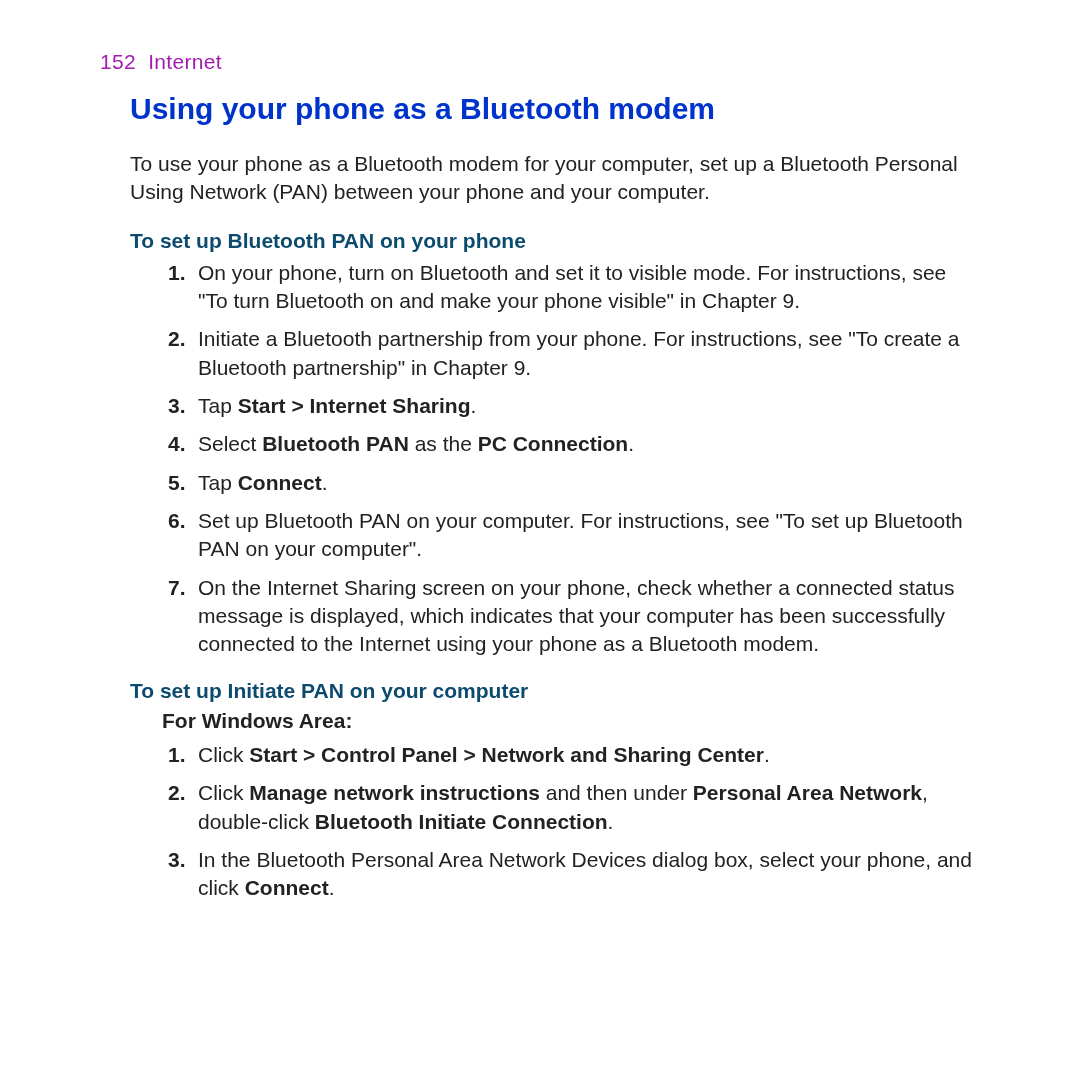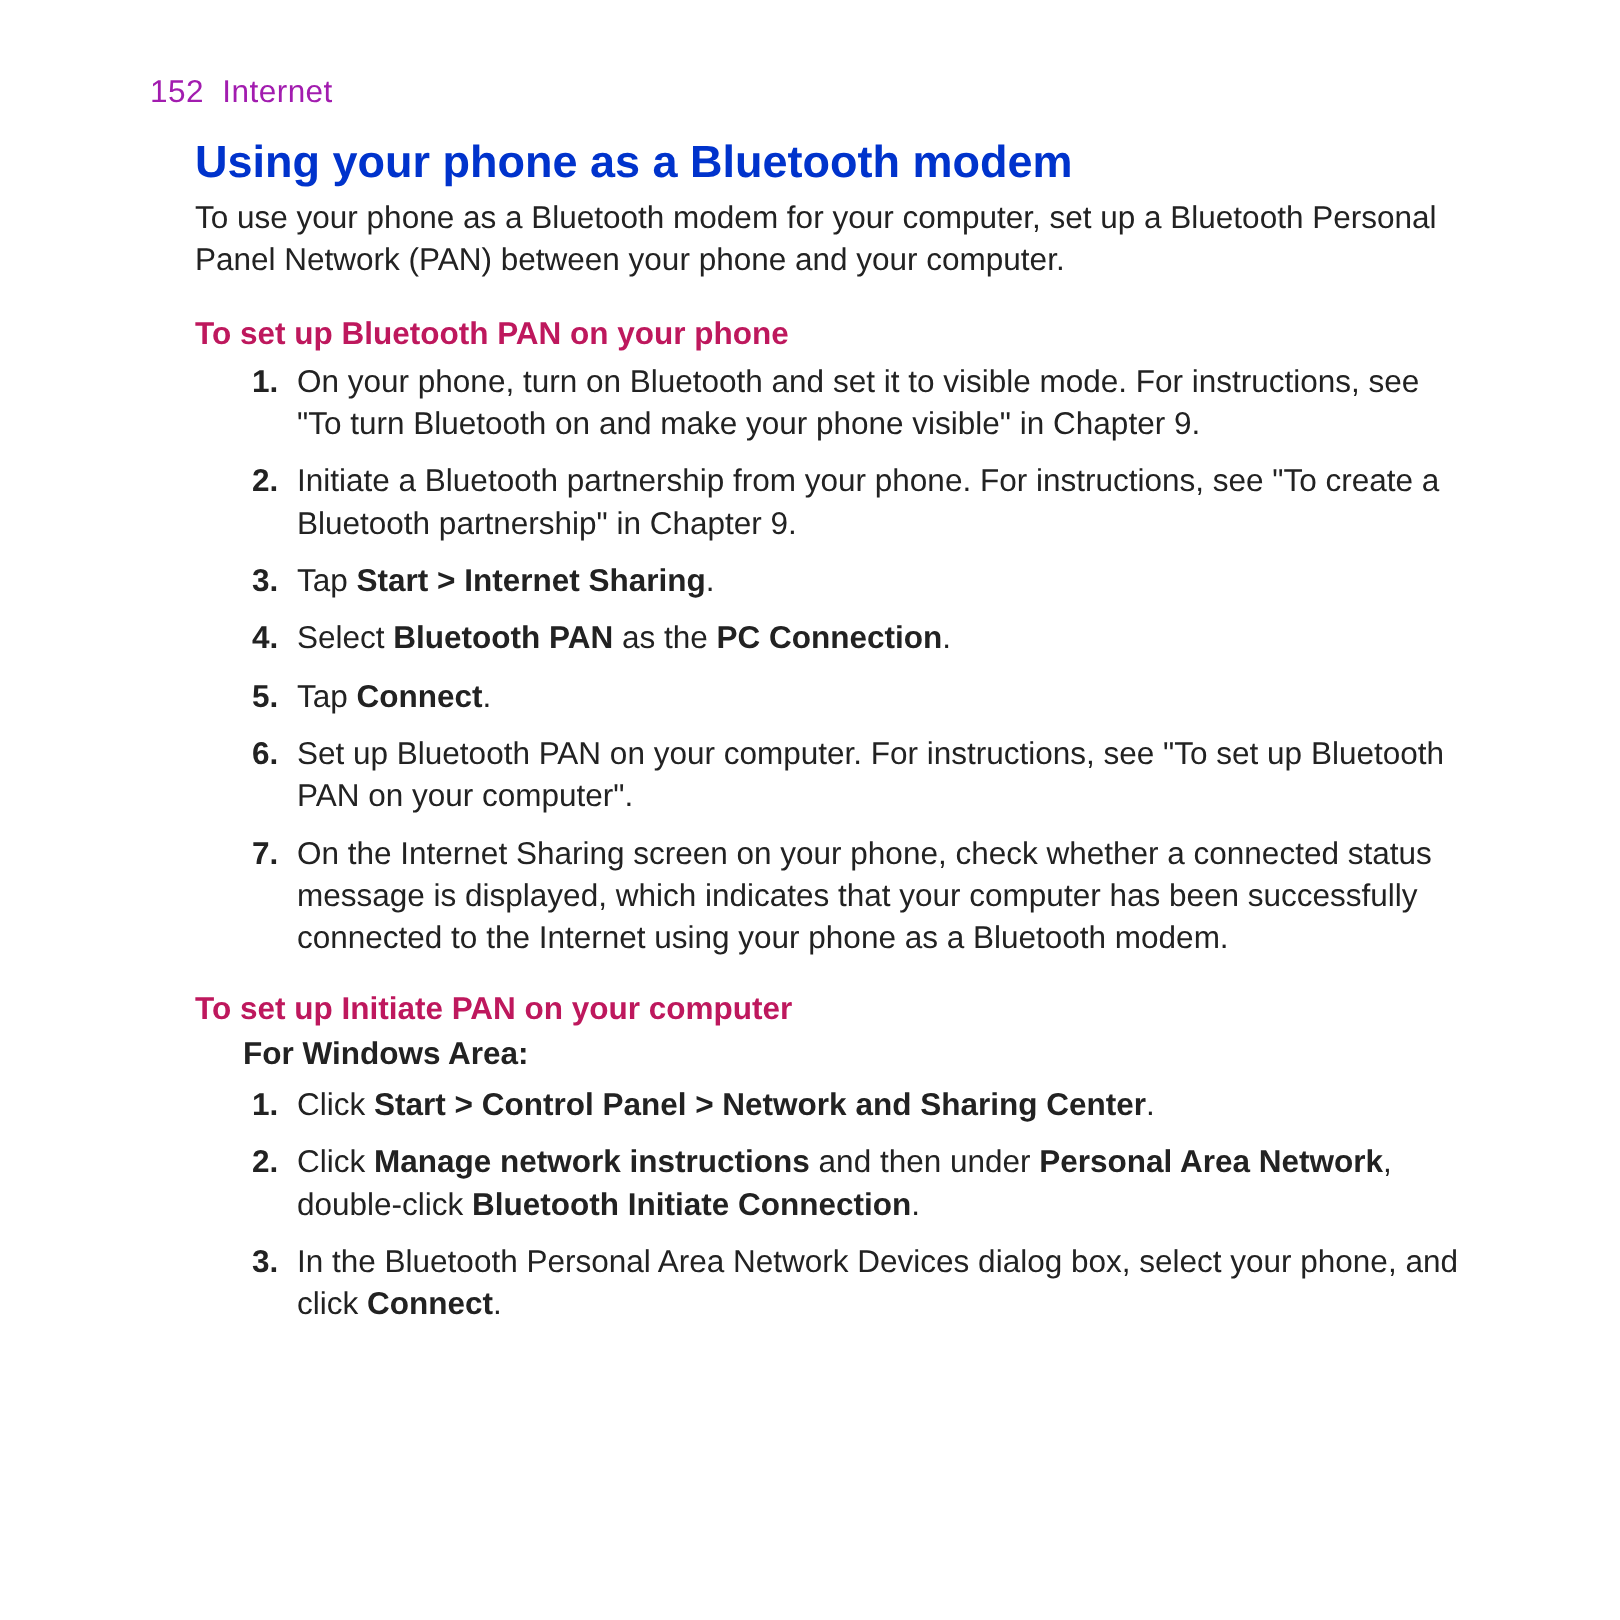--- a/index.html
+++ b/index.html
@@ -18,33 +18,33 @@
     .page-header {
       font-size: 21px;
       color: #a21caf;
       margin-bottom: 18px;
       letter-spacing: 0.3px;
     }
     .main-heading {
       font-size: 30px;
       font-weight: bold;
       color: #0033cc;
-      margin-bottom: 6px;
+      margin-bottom: 24px;
       margin-left: 30px;
     }
     .intro-text {
       font-size: 21px;
       line-height: 1.35;
       margin-bottom: 22px;
       margin-left: 30px;
     }
     .sub-heading {
       font-size: 21px;
       font-weight: bold;
-      color: #be185d;
+      color: #0c4a6e;
       margin-bottom: 6px;
       margin-left: 30px;
     }
     .numbered-list {
       list-style: none;
       margin-left: 68px;
       margin-bottom: 20px;
     }
     .numbered-list li {
       font-size: 21px;
@@ -70,21 +70,21 @@
   </style>
 </head>
 <body>
 
 <div class="page-header">
   <span>152</span>&nbsp;&nbsp;<span>Internet</span>
 </div>
 
 <h1 class="main-heading">Using your phone as a Bluetooth modem</h1>
 
-<p class="intro-text">To use your phone as a Bluetooth modem for your computer, set up a Bluetooth Personal Panel Network (PAN) between your phone and your computer.</p>
+<p class="intro-text">To use your phone as a Bluetooth modem for your computer, set up a Bluetooth Personal Using Network (PAN) between your phone and your computer.</p>
 
 <h2 class="sub-heading">To set up Bluetooth PAN on your phone</h2>
 
 <ol class="numbered-list" id="list1">
     <li><span class="num">1.</span>On your phone, turn on Bluetooth and set it to visible mode. For instructions, see "To turn Bluetooth on and make your phone visible" in Chapter 9.</li>
     <li><span class="num">2.</span>Initiate a Bluetooth partnership from your phone. For instructions, see "To create a Bluetooth partnership" in Chapter 9.</li>
     <li><span class="num">3.</span>Tap <span class="bold">Start &gt; Internet Sharing</span>.</li>
     <li><span class="num">4.</span>Select <span class="bold">Bluetooth PAN</span> as the <span class="bold">PC Connection</span>.</li>
     <li><span class="num">5.</span>Tap <span class="bold">Connect</span>.</li>
     <li><span class="num">6.</span>Set up Bluetooth PAN on your computer. For instructions, see "To set up Bluetooth PAN on your computer".</li>

